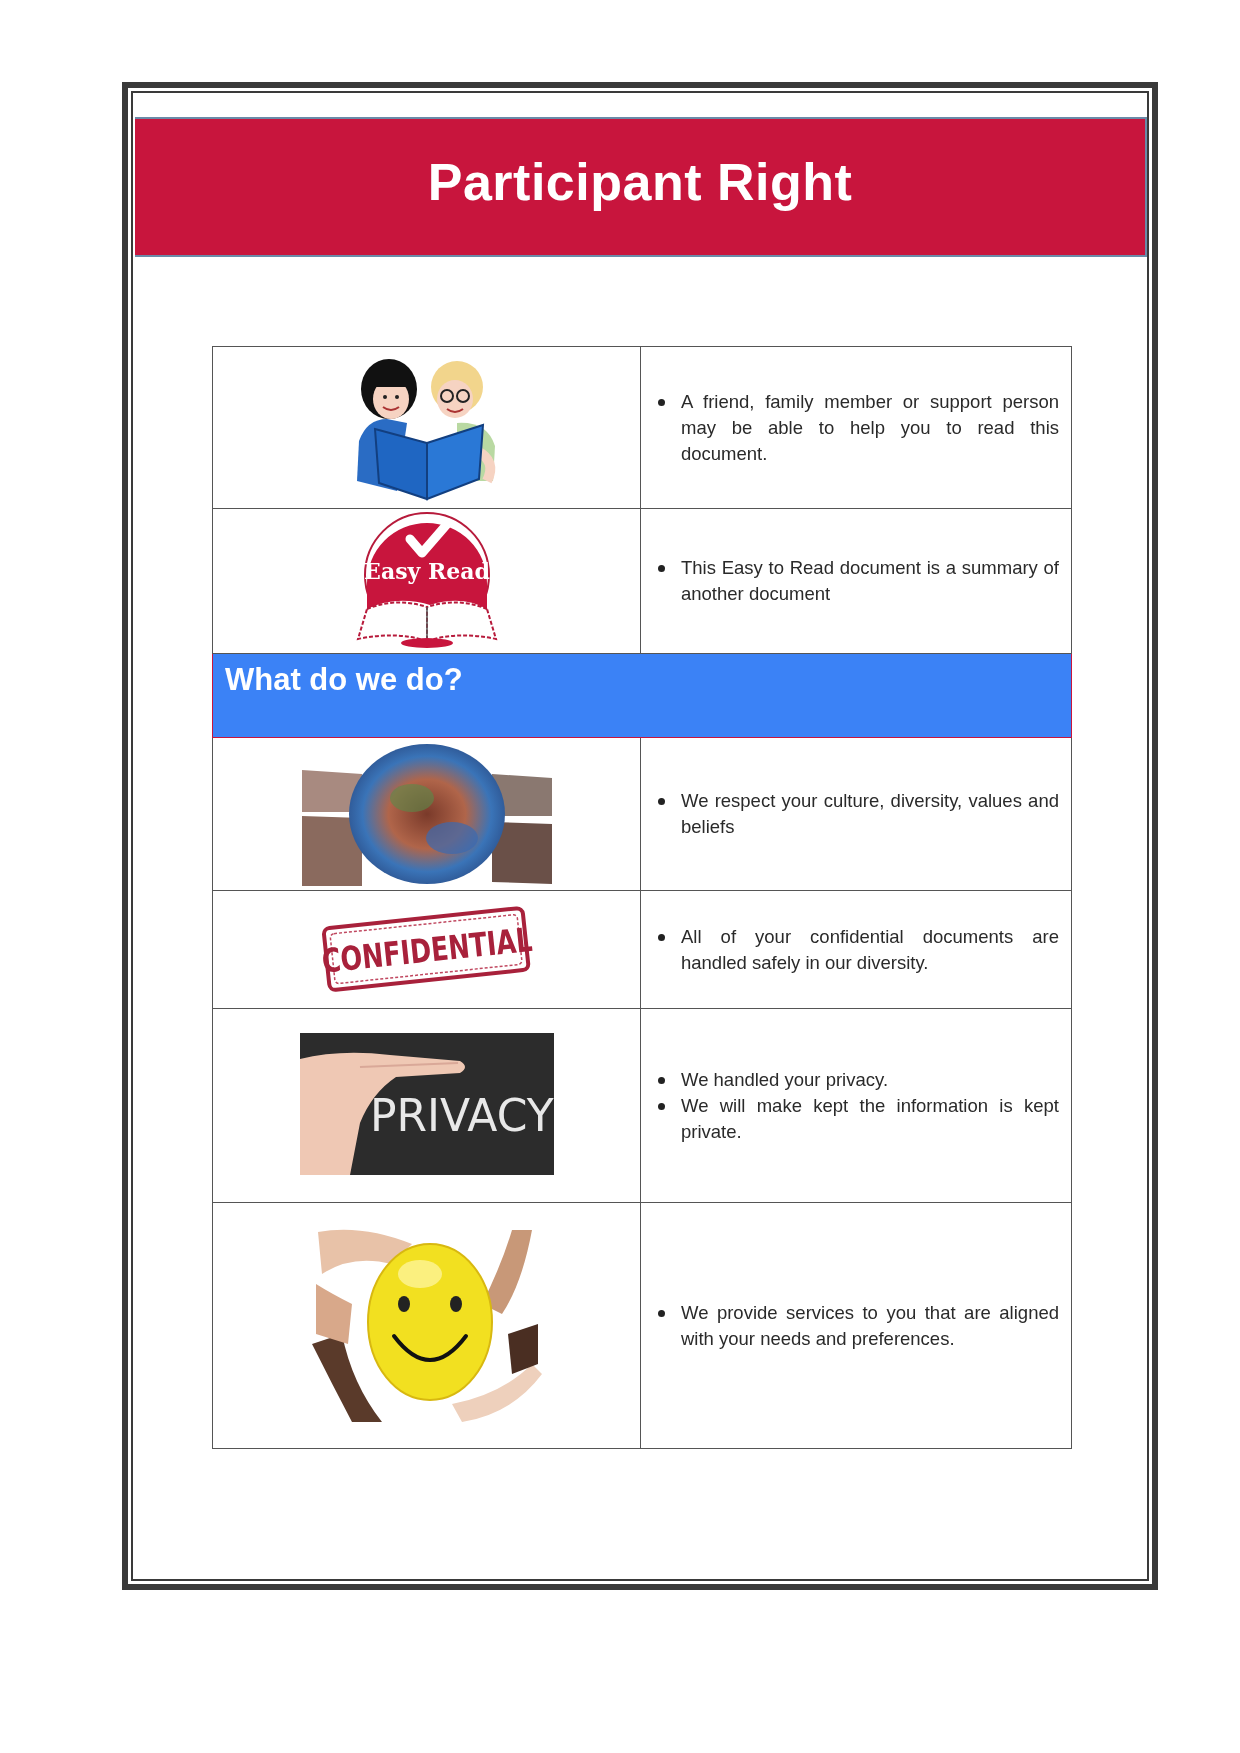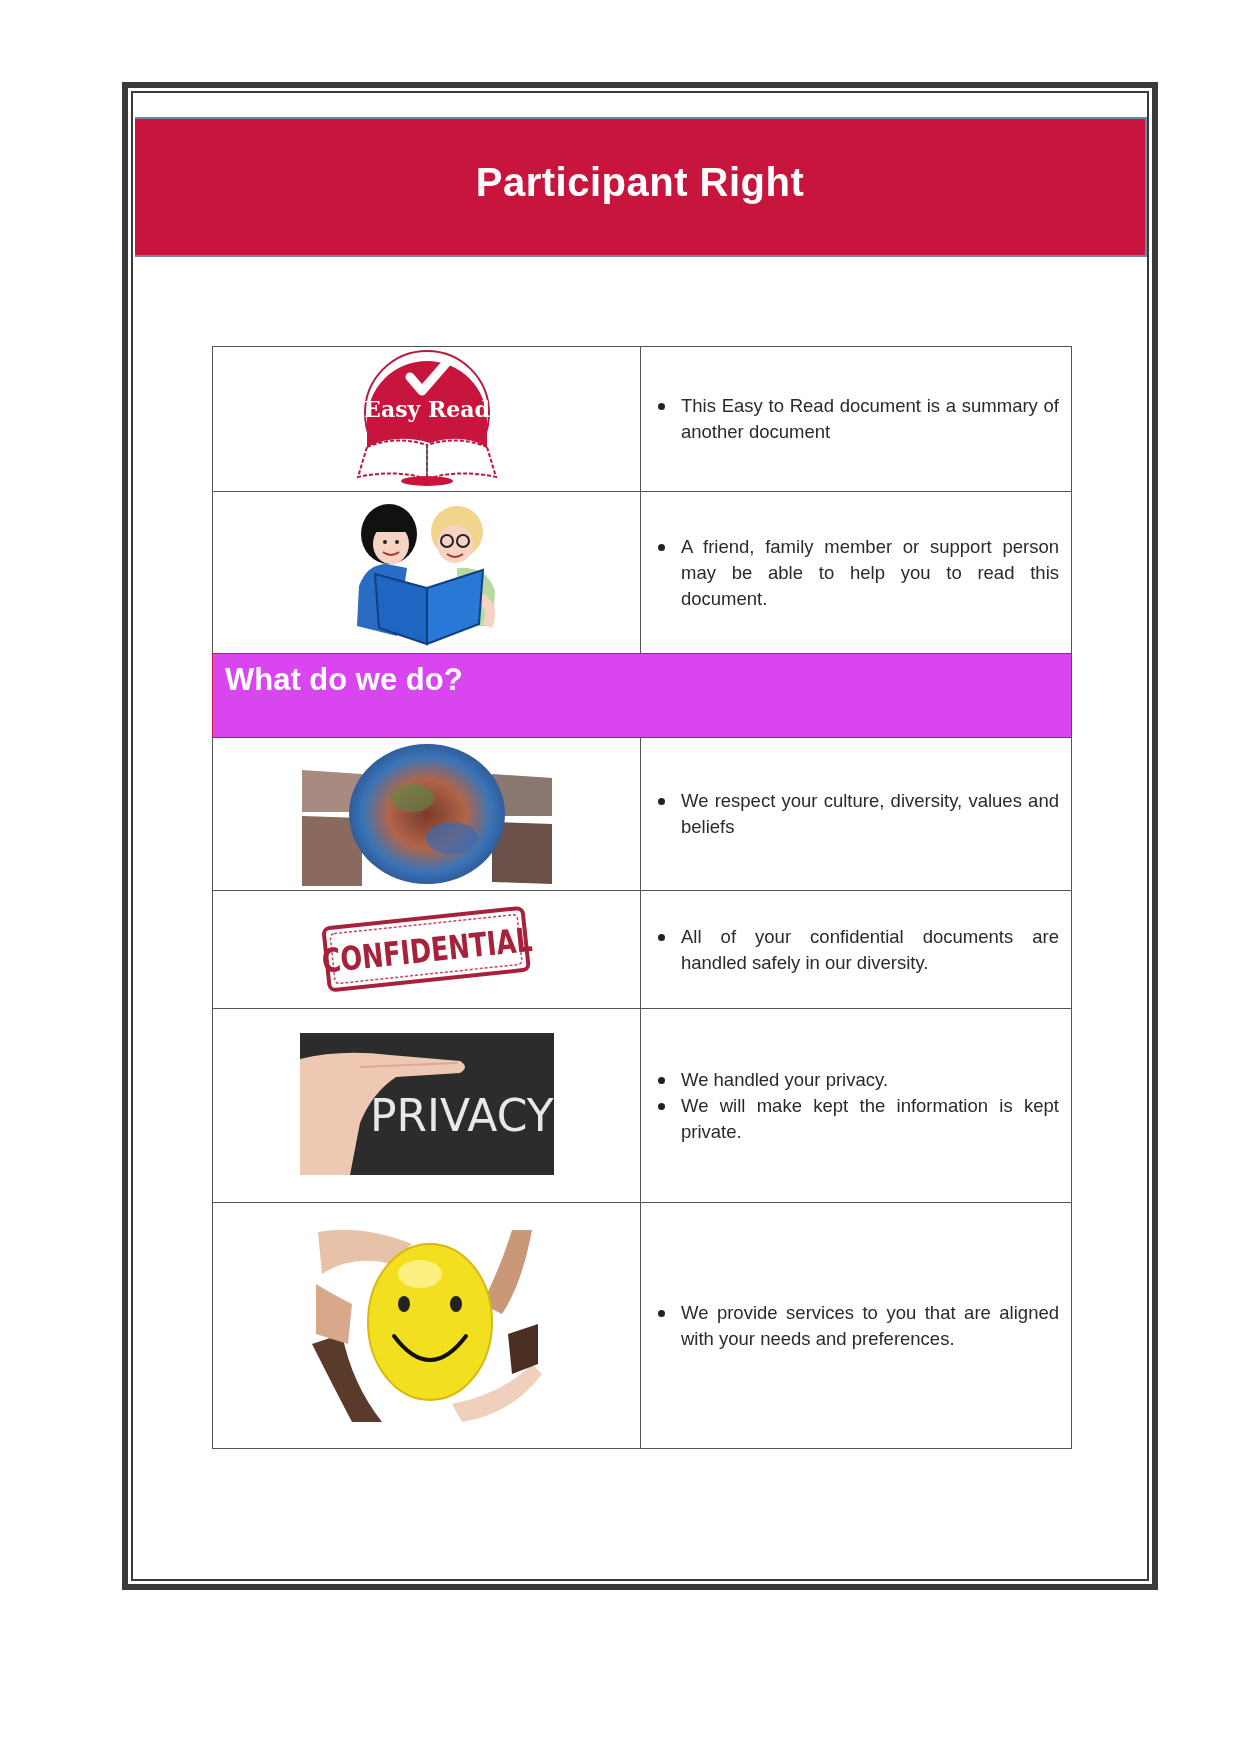--- a/index.html
+++ b/index.html
@@ -17,21 +17,21 @@
 
   .title-banner {
     position: absolute; left: 135px; top: 117px; width: 1012px; height: 140px;
     background: #c8153d;
     border-top: 2px solid #6a8aa8;
     border-bottom: 2px solid #6a8aa8;
     border-right: 2px solid #6a8aa8;
     display: flex; align-items: center; justify-content: center;
   }
   .title-banner h1 {
-    color: #ffffff; font-weight: bold; font-size: 40px; letter-spacing: 0.5px;
+    color: #ffffff; font-weight: bold; font-size: 52px; letter-spacing: 0.5px;
     margin-top: -10px;
   }
 
   .doc-table {
     position: absolute; left: 212px; top: 346px; width: 860px;
     border-collapse: collapse;
   }
   .doc-table td {
     border: 1.5px solid #555;
     vertical-align: middle;
@@ -43,92 +43,92 @@
   ul.bullets li {
     position: relative; padding-left: 30px; font-size: 18.5px; line-height: 26px;
     color: #2a2a2a; text-align: justify;
   }
   ul.bullets li::before {
     content: ""; position: absolute; left: 7px; top: 10px; width: 7px; height: 7px;
     border-radius: 50%; background: #222;
   }
 
   .section-row td {
-    background: #d946ef; border-color: #c8153d; height: 84px; vertical-align: top;
+    background: #3b82f6; border-color: #c8153d; height: 84px; vertical-align: top;
   }
   .section-row h2 {
     color: #ffffff; font-size: 31px; font-weight: bold; padding: 8px 0 0 12px;
   }
 
   .img-wrap { display: inline-block; vertical-align: middle; }
 </style>
 </head>
 <body>
 
 <div class="frame-outer"></div>
 <div class="frame-inner"></div>
 
 <div class="title-banner">
   <h1>Participant Right</h1>
 </div>
 
 <table class="doc-table">
 
   <tbody>
-      <tr style="height:144px;">
+      <tr style="height:162px;">
+    <td class="img-cell">
+      <span class="img-wrap">
+        <svg width="180" height="150" viewBox="0 0 180 150">
+
+          <ellipse cx="52" cy="38" rx="28" ry="30" fill="#111"></ellipse>
+          <ellipse cx="54" cy="48" rx="18" ry="20" fill="#f6d3c2"></ellipse>
+          <rect x="34" y="22" width="40" height="14" fill="#111"></rect>
+          <circle cx="48" cy="46" r="2" fill="#222"></circle>
+              <circle cx="60" cy="46" r="2" fill="#222"></circle>
+          <path d="M46,56 Q54,62 62,56" stroke="#a33" stroke-width="2" fill="none"></path>
+          <path d="M22,90 Q30,68 50,68 L70,72 L60,140 L20,130 Z" fill="#2a6cc4"></path>
+
+          <ellipse cx="120" cy="36" rx="26" ry="26" fill="#f2d58c"></ellipse>
+          <ellipse cx="118" cy="48" rx="18" ry="19" fill="#f6d3c2"></ellipse>
+          <circle cx="110" cy="45" r="6" fill="none" stroke="#222" stroke-width="2"></circle>
+          <circle cx="126" cy="45" r="6" fill="none" stroke="#222" stroke-width="2"></circle>
+          <path d="M110,58 Q118,64 126,58" stroke="#a33" stroke-width="2" fill="none"></path>
+          <path d="M120,72 Q150,70 158,95 L156,130 L120,130 Z" fill="#b9d9a2"></path>
+          <path d="M140,100 Q160,110 150,130" stroke="#f6d3c2" stroke-width="10" fill="none"></path>
+
+          <path d="M38,78 L90,92 L90,148 L42,132 Z" fill="#1f66c2" stroke="#123f80" stroke-width="2"></path>
+          <path d="M90,92 L146,74 L142,128 L90,148 Z" fill="#2a78d6" stroke="#123f80" stroke-width="2"></path>
+        </svg>
+      </span>
+    </td>
+    <td class="txt-cell">
+      <ul class="bullets">
+        <li>A friend, family member or support person may be able to help you to read this document.</li>
+      </ul>
+    </td>
+  </tr>
+
+  <tr style="height:144px;">
     <td class="img-cell">
       <span class="img-wrap">
         <svg width="150" height="140" viewBox="0 0 150 140">
           <circle cx="75" cy="66" r="62" fill="#fff" stroke="#b71a3b" stroke-width="2"></circle>
           <path d="M15,74 A60,60 0 1,1 135,74 L135,100 Q110,86 78,96 Q44,86 15,100 Z" fill="#c8153d"></path>
           <path d="M58,30 L70,44 L96,14" stroke="#fff" stroke-width="9" fill="none" stroke-linecap="round" stroke-linejoin="round"></path>
           <text x="75" y="70" text-anchor="middle" fill="#fff" font-family="DejaVu Serif, serif" font-weight="bold" font-size="22">Easy Read</text>
           <path d="M15,100 Q44,88 75,98 L75,132 Q44,122 6,130 Z" fill="#fff" stroke="#b71a3b" stroke-width="2" stroke-dasharray="4,2"></path>
           <path d="M135,100 Q106,88 75,98 L75,132 Q106,122 144,130 Z" fill="#fff" stroke="#b71a3b" stroke-width="2" stroke-dasharray="4,2"></path>
           <line x1="75" y1="98" x2="75" y2="132" stroke="#555" stroke-width="1.5"></line>
           <ellipse cx="75" cy="134" rx="26" ry="5" fill="#c8153d"></ellipse>
         </svg>
       </span>
     </td>
     <td class="txt-cell">
       <ul class="bullets">
         <li>This Easy to Read document is a summary of another document</li>
-      </ul>
-    </td>
-  </tr>
-
-  <tr style="height:162px;">
-    <td class="img-cell">
-      <span class="img-wrap">
-        <svg width="180" height="150" viewBox="0 0 180 150">
-
-          <ellipse cx="52" cy="38" rx="28" ry="30" fill="#111"></ellipse>
-          <ellipse cx="54" cy="48" rx="18" ry="20" fill="#f6d3c2"></ellipse>
-          <rect x="34" y="22" width="40" height="14" fill="#111"></rect>
-          <circle cx="48" cy="46" r="2" fill="#222"></circle>
-              <circle cx="60" cy="46" r="2" fill="#222"></circle>
-          <path d="M46,56 Q54,62 62,56" stroke="#a33" stroke-width="2" fill="none"></path>
-          <path d="M22,90 Q30,68 50,68 L70,72 L60,140 L20,130 Z" fill="#2a6cc4"></path>
-
-          <ellipse cx="120" cy="36" rx="26" ry="26" fill="#f2d58c"></ellipse>
-          <ellipse cx="118" cy="48" rx="18" ry="19" fill="#f6d3c2"></ellipse>
-          <circle cx="110" cy="45" r="6" fill="none" stroke="#222" stroke-width="2"></circle>
-          <circle cx="126" cy="45" r="6" fill="none" stroke="#222" stroke-width="2"></circle>
-          <path d="M110,58 Q118,64 126,58" stroke="#a33" stroke-width="2" fill="none"></path>
-          <path d="M120,72 Q150,70 158,95 L156,130 L120,130 Z" fill="#b9d9a2"></path>
-          <path d="M140,100 Q160,110 150,130" stroke="#f6d3c2" stroke-width="10" fill="none"></path>
-
-          <path d="M38,78 L90,92 L90,148 L42,132 Z" fill="#1f66c2" stroke="#123f80" stroke-width="2"></path>
-          <path d="M90,92 L146,74 L142,128 L90,148 Z" fill="#2a78d6" stroke="#123f80" stroke-width="2"></path>
-        </svg>
-      </span>
-    </td>
-    <td class="txt-cell">
-      <ul class="bullets">
-        <li>A friend, family member or support person may be able to help you to read this document.</li>
       </ul>
     </td>
   </tr>
 
   <tr class="section-row">
     <td colspan="2">
       <h2>What do we do?</h2>
     </td>
   </tr>
 

